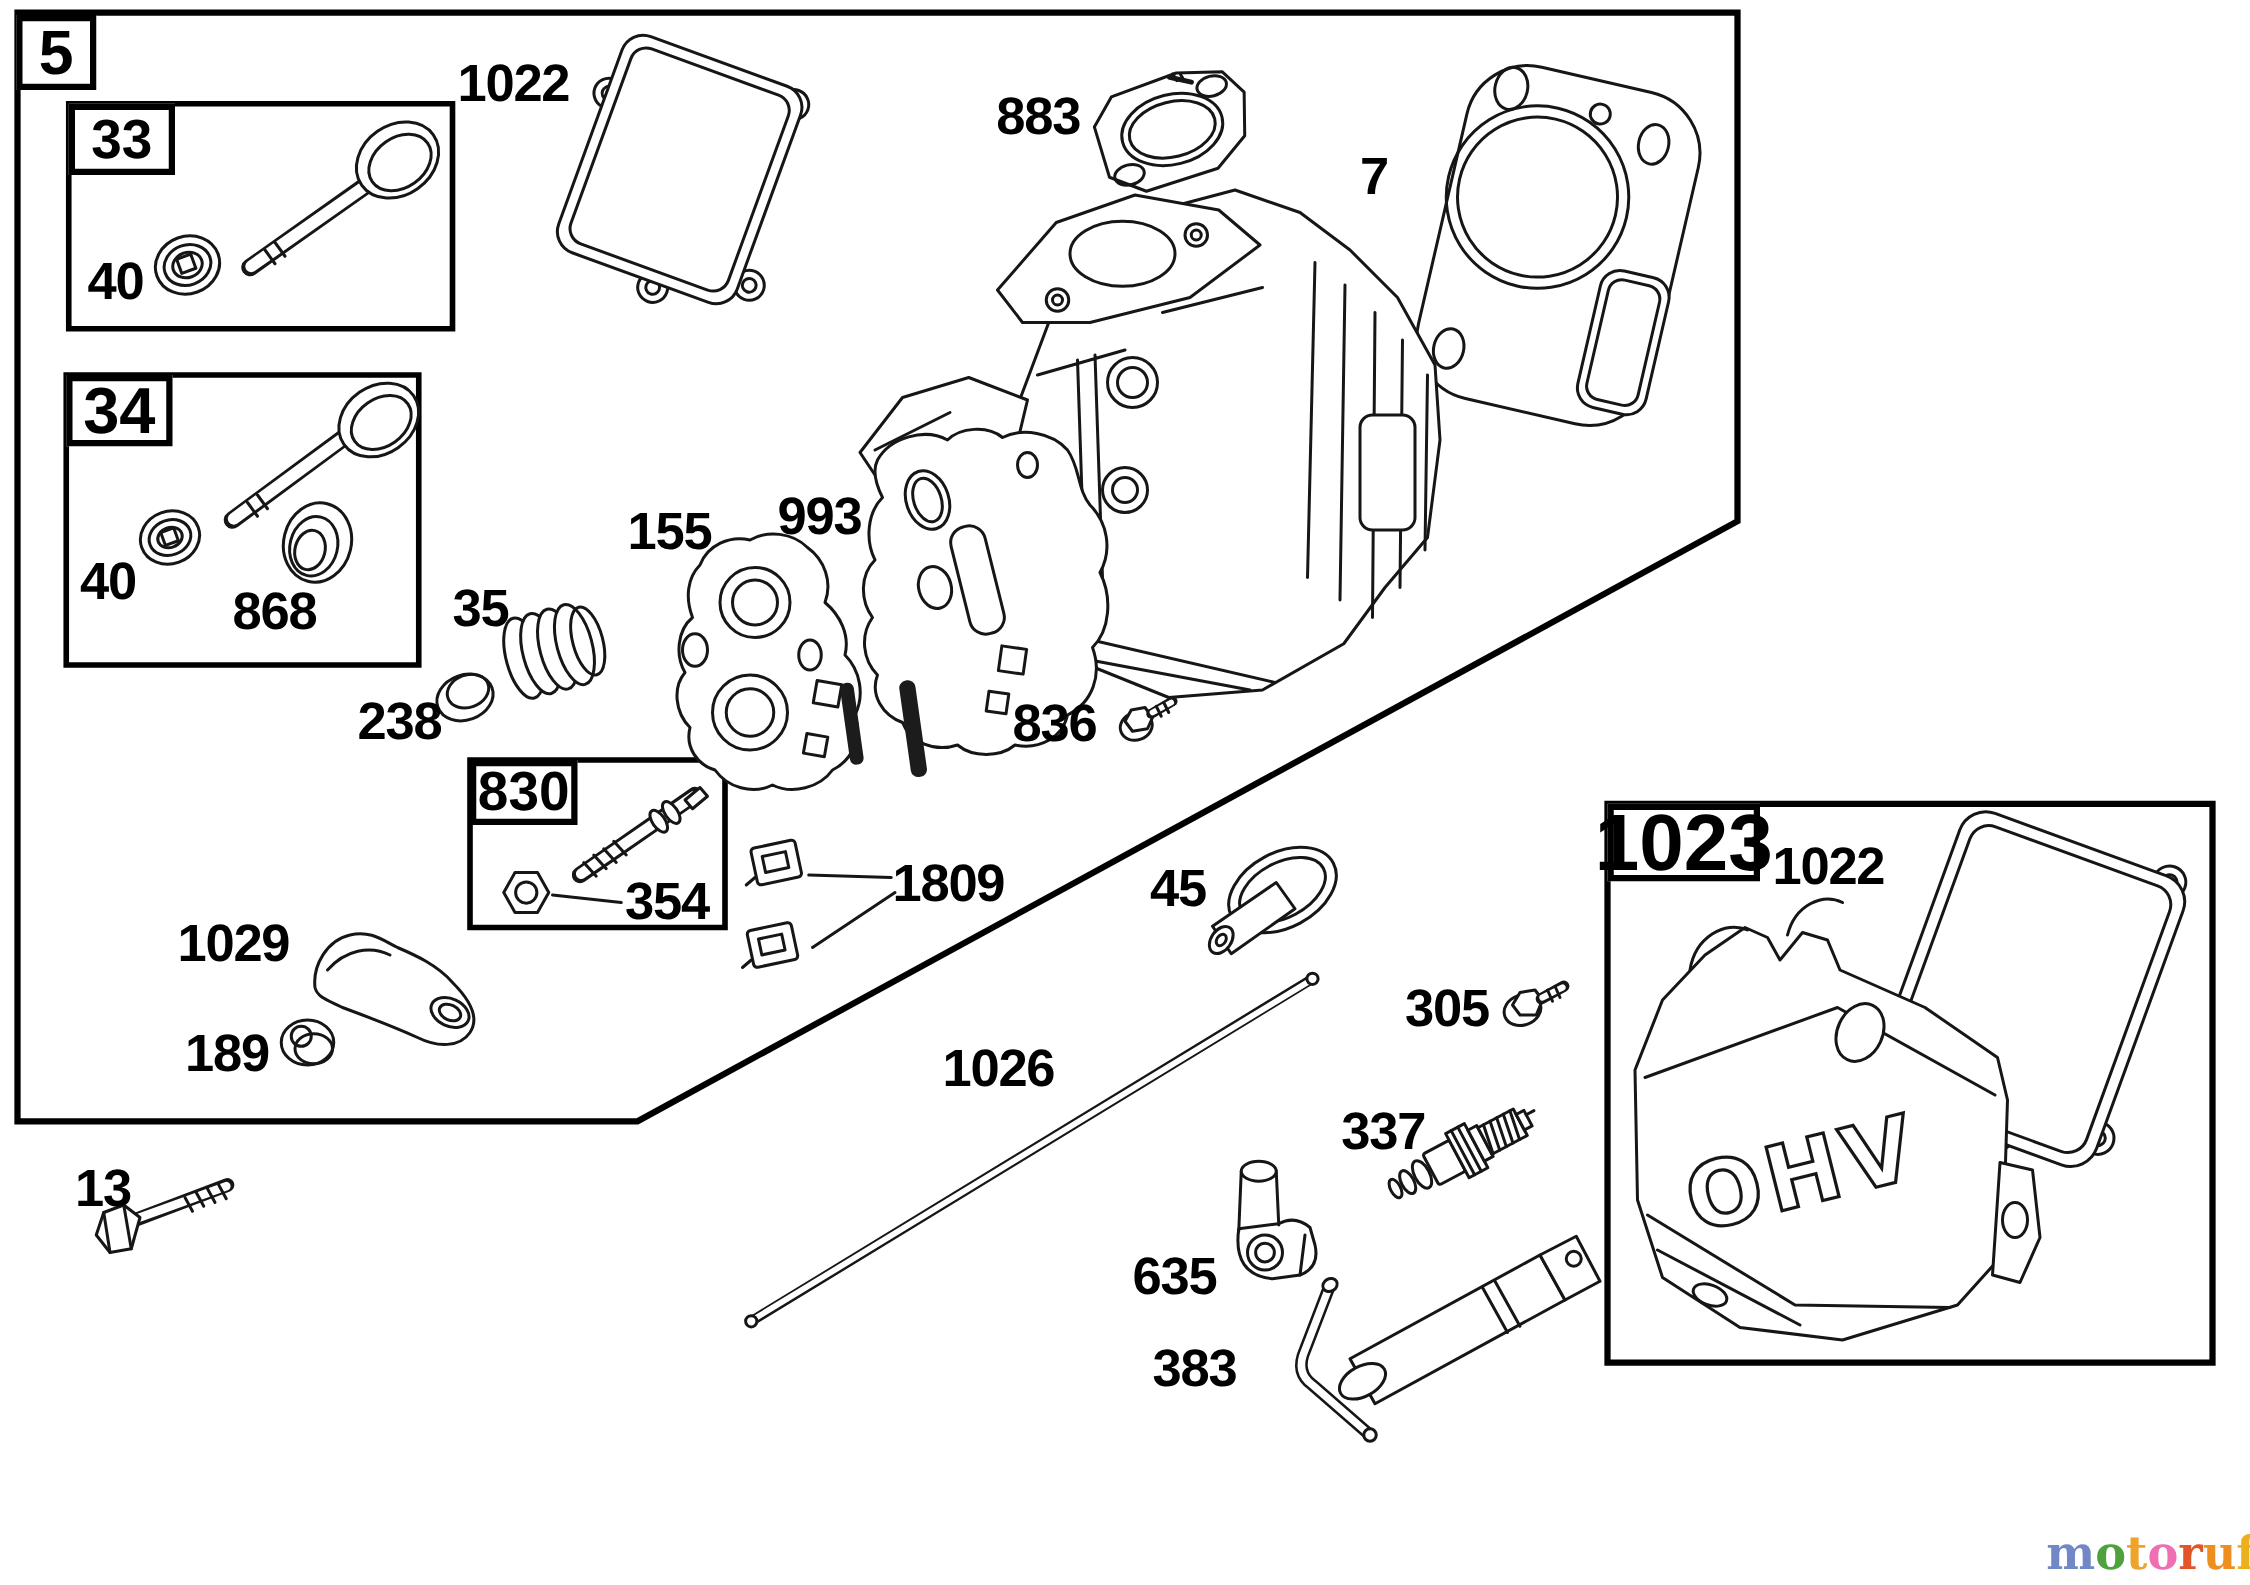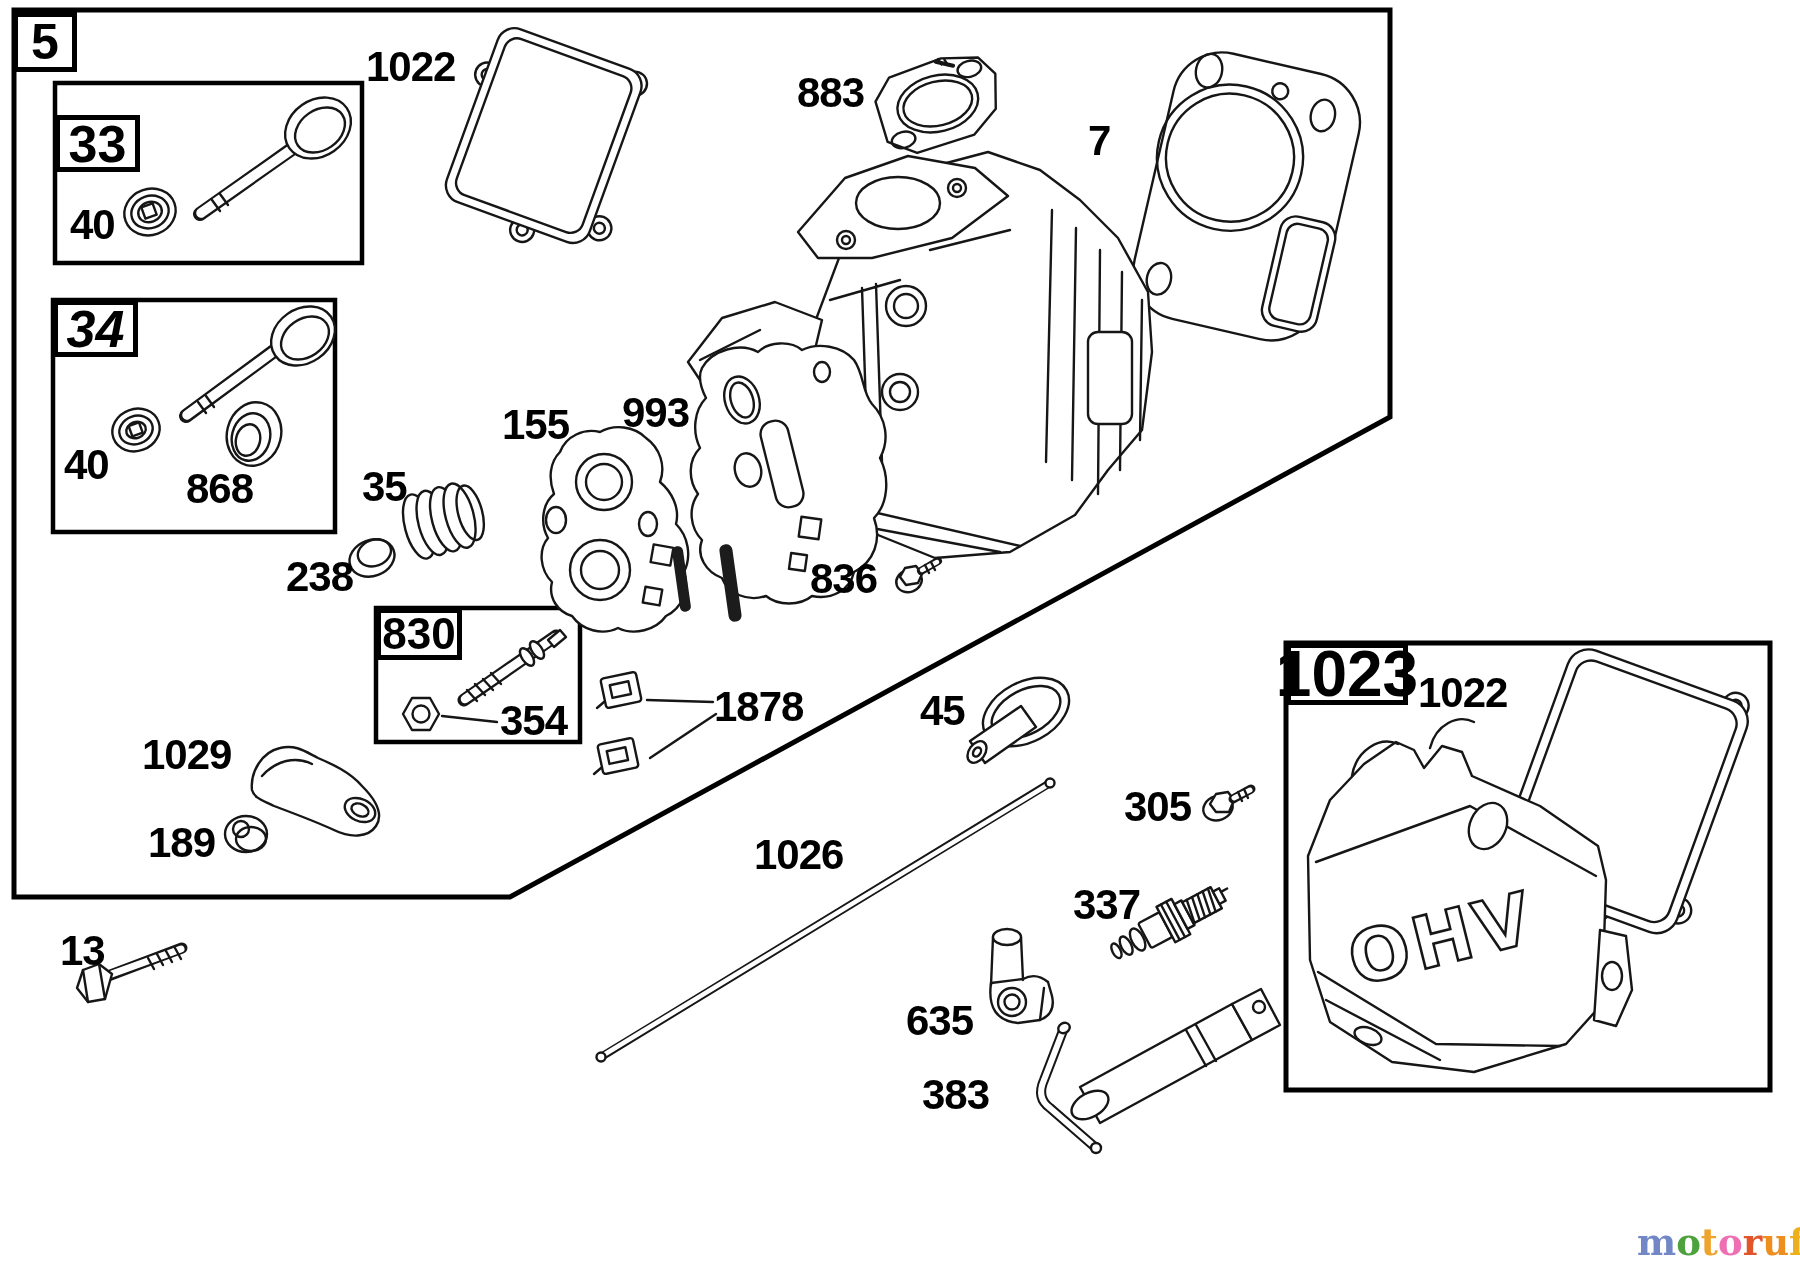--- a/index.html
+++ b/index.html
@@ -300,38 +300,38 @@
       <path class="ln" d="M1352,776 C1356,750 1380,736 1398,744 M1430,748 C1436,724 1458,714 1474,722"></path>
       <ellipse class="fw" cx="1488" cy="826" rx="18" ry="24" transform="rotate(25 1488 826)"></ellipse>
       <path class="fw" d="M1600,930 L1626,936 L1632,990 L1616,1026 L1594,1020 Z"></path>
       <ellipse class="ln" cx="1612" cy="976" rx="10" ry="14"></ellipse>
       <ellipse class="ln" cx="1368" cy="1036" rx="14" ry="8" transform="rotate(20 1368 1036)"></ellipse>
       <text x="1356" y="986" transform="rotate(-14 1356 986)" font-family="DejaVu Sans, sans-serif" font-size="72" font-weight="bold" letter-spacing="4" fill="#ffffff" stroke="#161616" stroke-width="2.6">OHV</text>
     </g>
   </svg>
 
   <div class="fbox" style="left:13px;top:12px;width:64px;height:60px;font-size:50px;">5</div>
-  <div class="fbox" style="left:55px;top:83px;width:85px;height:57px;font-size:52px;margin-top:32px;">33</div>
-  <div class="fbox" style="left:53px;top:300px;width:85px;height:57px;font-size:52px;font-style:italic;">34</div>
+  <div class="fbox" style="left:55px;top:83px;width:85px;height:57px;font-size:44px;">33</div>
+  <div class="fbox" style="left:53px;top:300px;width:85px;height:57px;font-size:52px;">34</div>
   <div class="fbox" style="left:376px;top:608px;width:86px;height:52px;font-size:44px;">830</div>
   <div class="fbox" style="left:1286px;top:643px;width:122px;height:62px;font-size:64px;">1023</div>
 
   <div class="plabel" style="left:366px;top:46px;">1022</div>
   <div class="plabel" style="left:797px;top:72px;">883</div>
   <div class="plabel" style="left:1088px;top:120px;">7</div>
   <div class="plabel" style="left:622px;top:392px;">993</div>
   <div class="plabel" style="left:502px;top:404px;">155</div>
   <div class="plabel" style="left:70px;top:204px;">40</div>
   <div class="plabel" style="left:64px;top:444px;">40</div>
   <div class="plabel" style="left:186px;top:468px;">868</div>
   <div class="plabel" style="left:362px;top:466px;">35</div>
   <div class="plabel" style="left:286px;top:556px;">238</div>
   <div class="plabel" style="left:500px;top:700px;">354</div>
   <div class="plabel" style="left:810px;top:558px;">836</div>
-  <div class="plabel" style="left:714px;top:686px;">1878</div>
+  <div class="plabel" style="left:714px;top:686px;">1809</div>
   <div class="plabel" style="left:142px;top:734px;">1029</div>
   <div class="plabel" style="left:148px;top:822px;">189</div>
   <div class="plabel" style="left:60px;top:930px;">13</div>
   <div class="plabel" style="left:920px;top:690px;">45</div>
   <div class="plabel" style="left:754px;top:834px;">1026</div>
   <div class="plabel" style="left:1124px;top:786px;">305</div>
   <div class="plabel" style="left:1028px;top:884px;margin-left:45px;">337</div>
   <div class="plabel" style="left:906px;top:1000px;">635</div>
   <div class="plabel" style="left:922px;top:1074px;">383</div>
   <div class="plabel" style="left:1418px;top:672px;">1022</div>

